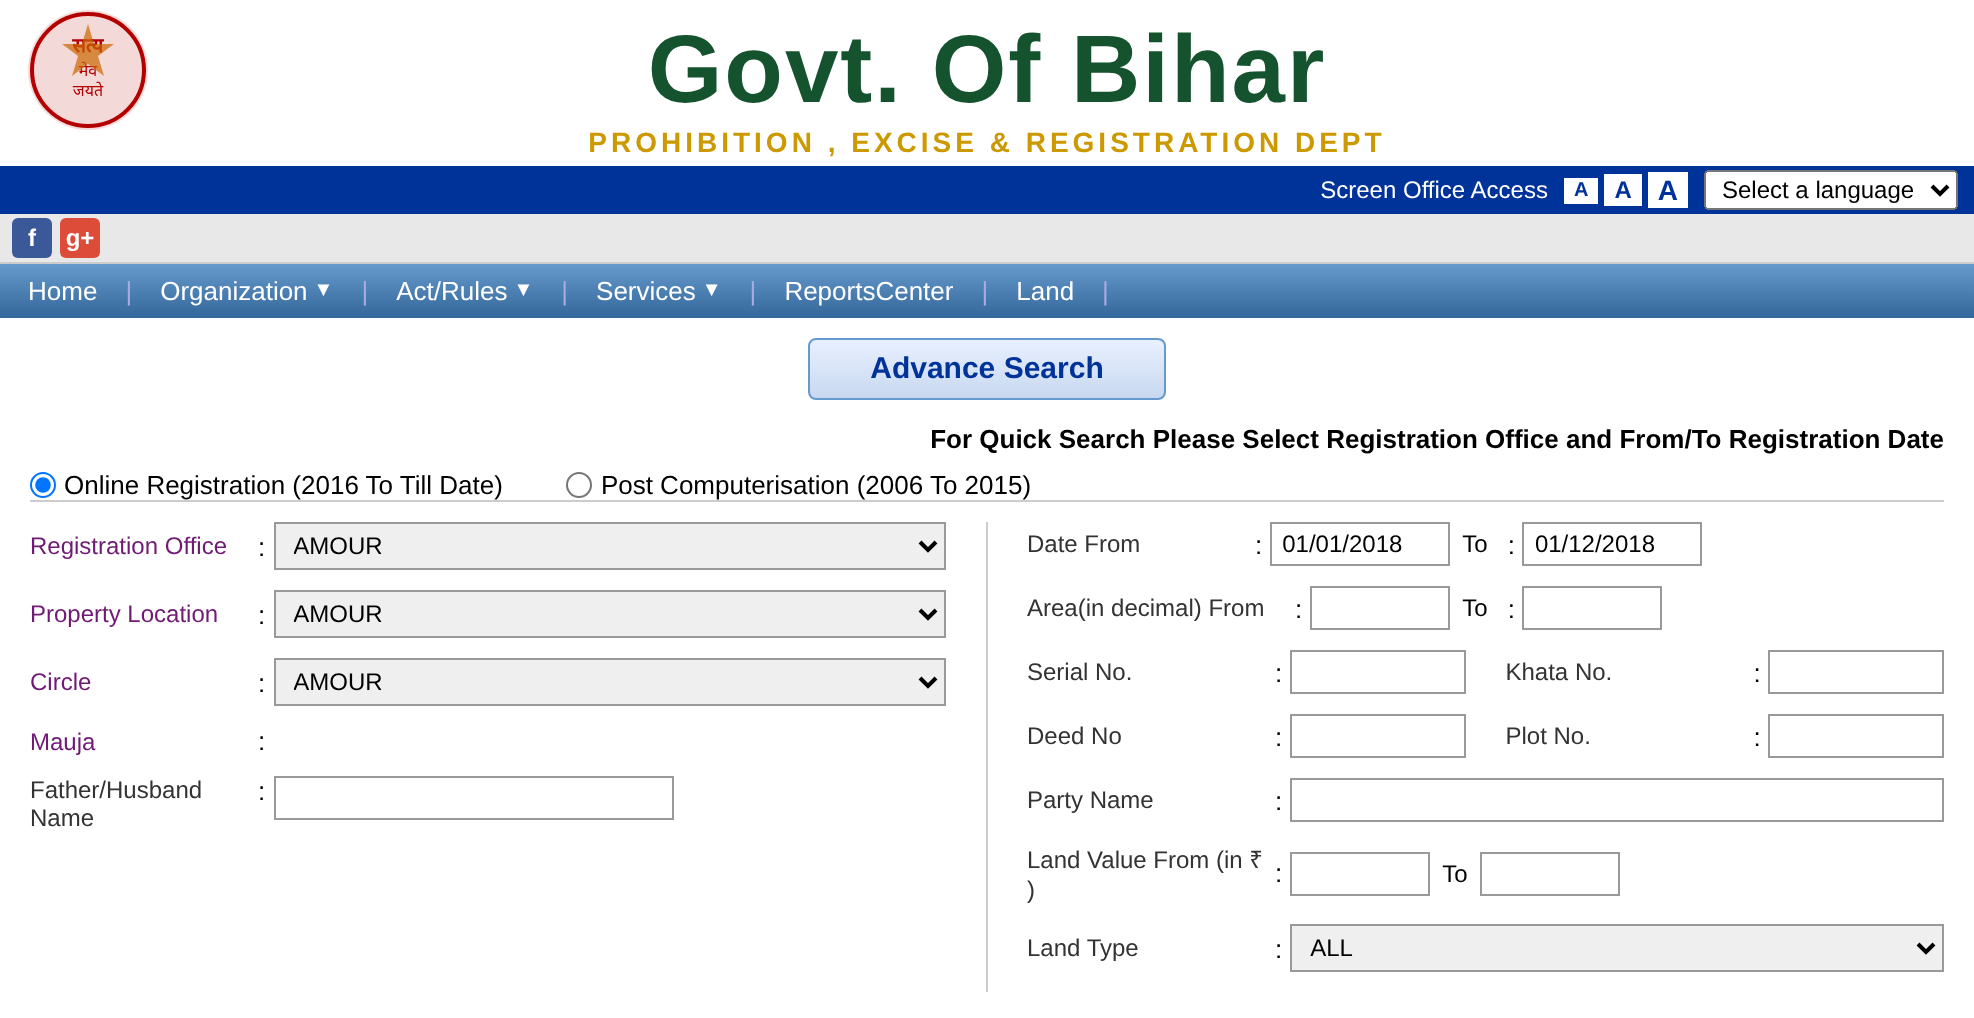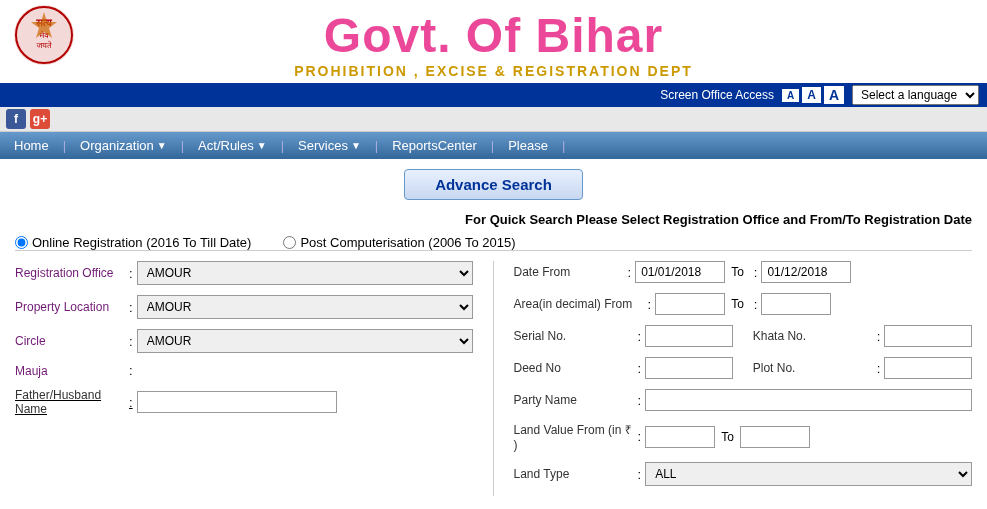--- a/index.html
+++ b/index.html
@@ -2,21 +2,21 @@
 <html><head>
   <meta charset="utf-8">
   <style>
     * { margin: 0; padding: 0; box-sizing: border-box; }
     body { font-family: Arial, sans-serif; font-size: 13px; background: #fff; width: 987px; }
 
     
     .header { background: #fff; text-align: center; padding: 8px 0 4px; position: relative; }
     .header-logo { position: absolute; left: 10px; top: 4px; display: flex; align-items: center; }
     .header-title { display: inline-block; }
-    .header-title h1 { font-size: 48px; font-weight: bold; color: #ec4899; font-family: Arial Black, Arial, sans-serif; letter-spacing: 1px; }
+    .header-title h1 { font-size: 48px; font-weight: bold; color: #14532d; font-family: Arial Black, Arial, sans-serif; letter-spacing: 1px; }
     .header-subtitle { color: #cc9900; font-size: 14px; font-weight: bold; letter-spacing: 2px; }
 
     
     .top-bar { background: #003399; color: #fff; font-size: 12px; display: flex; align-items: center; justify-content: flex-end; padding: 2px 8px; gap: 8px; }
     .screen-reader { color: #fff; font-size: 12px; }
     .font-size-btns { display: flex; gap: 3px; align-items: center; }
     .font-btn { background: #fff; color: #003399; border: none; cursor: pointer; padding: 1px 5px; font-weight: bold; font-size: 11px; }
     .lang-select { font-size: 12px; padding: 1px 4px; }
 
     
@@ -79,21 +79,21 @@
     .rfield-input select { width: 100%; padding: 3px 5px; border: 1px solid #999; font-size: 12px; }
 
     
     .lv-row { display: flex; align-items: center; margin-bottom: 10px; }
     .lv-label { font-size: 12px; color: #333; width: 120px; min-width: 120px; }
     .lv-input { width: 70px; padding: 3px 5px; border: 1px solid #999; font-size: 12px; }
     .lv-to { margin: 0 6px; font-size: 12px; }
     .lv-input2 { width: 70px; padding: 3px 5px; border: 1px solid #999; font-size: 12px; }
 
     
-    .fn-row { display: flex; align-items: center; margin-bottom: 10px; text-decoration: underline; }
+    .fn-row { display: flex; align-items: flex-start; margin-bottom: 10px; }
     .fn-label { font-size: 12px; color: #333; width: 110px; min-width: 110px; }
     .fn-input { width: 200px; padding: 3px 5px; border: 1px solid #999; font-size: 12px; }
 
     
     .emblem { width: 68px; height: 62px; }
 
     select option { font-size: 12px; }
   </style>
 </head>
 <body>
@@ -151,21 +151,21 @@
   <div class="nav-item">
     <span>Services</span>
     <span class="nav-arrow">▼</span>
   </div>
   <span class="nav-separator">|</span>
   <div class="nav-item">
     <span>ReportsCenter</span>
   </div>
   <span class="nav-separator">|</span>
   <div class="nav-item">
-    <span>Please</span>
+    <span>Land</span>
   </div>
   <span class="nav-separator">|</span>
 </div>
 
 <div class="content">
 
   <div class="tab-container">
     <button class="tab-btn">Advance Search</button>
   </div>
 

